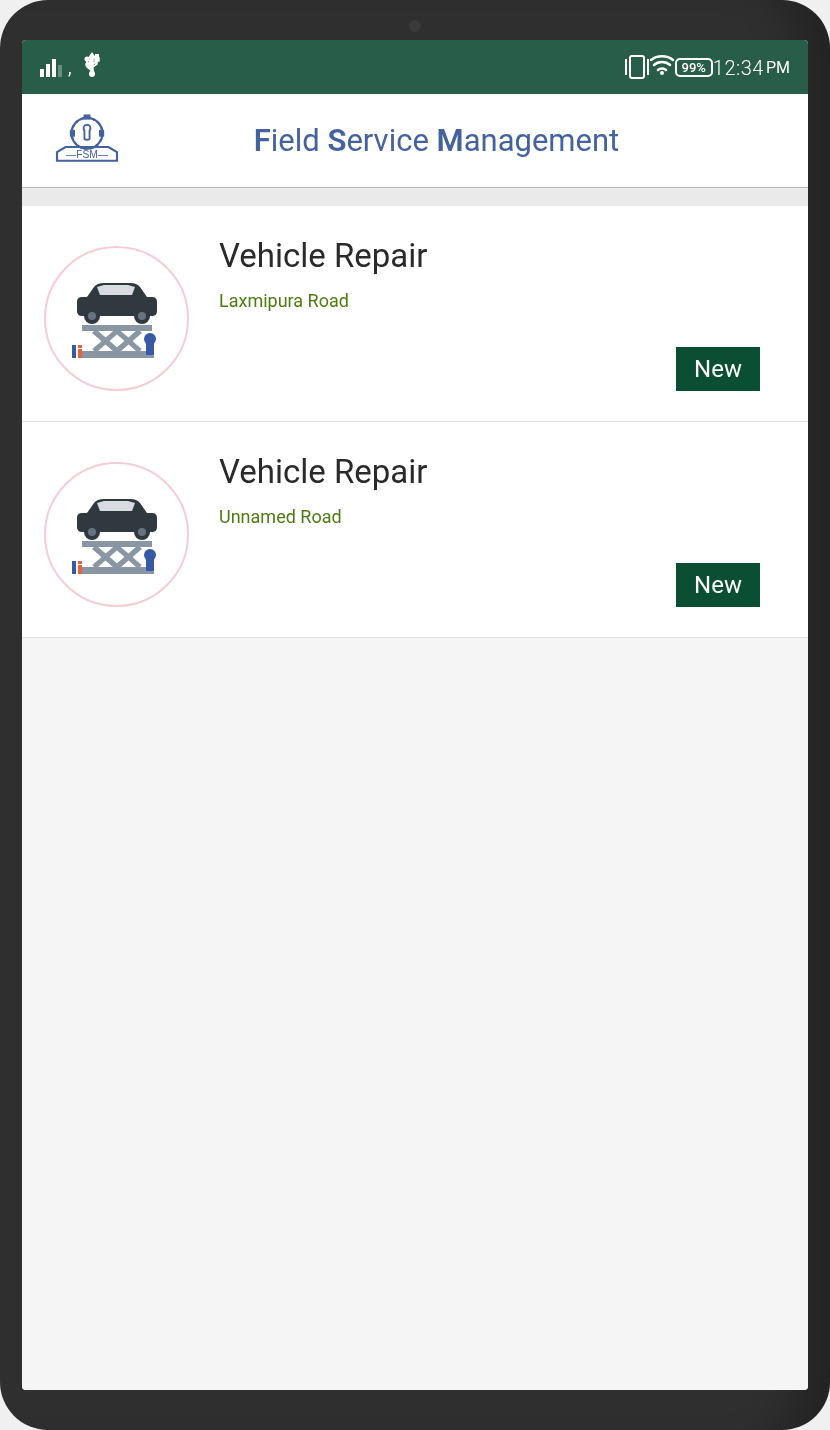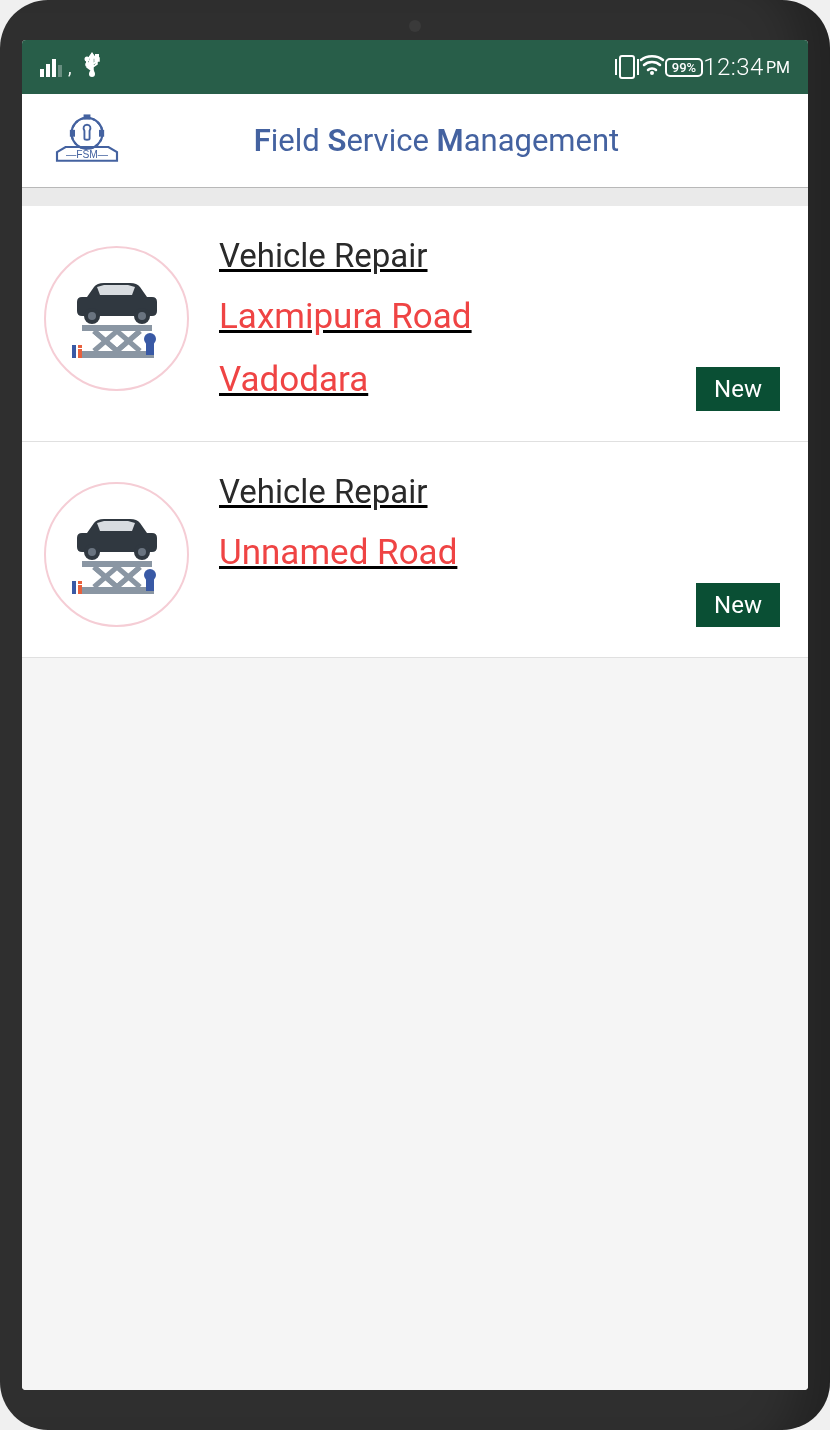--- a/index.html
+++ b/index.html
@@ -68,21 +68,21 @@
     
     .battery-badge {
       border: 2px solid #fff;
       border-radius: 5px;
       font-size: 13px;
       padding: 1px 5px;
       line-height: 1;
       font-weight: 500;
     }
     
-    .clock-time { font-size: 24px; font-weight: 300; letter-spacing: 0.5px; }
+    .clock-time { font-size: 20px; font-weight: 300; letter-spacing: 0.5px; }
     .clock-period { font-size: 16px; margin-left: 2px; vertical-align: 2px; }
     
     .app-header {
       height: 94px;
       background: #fff;
       border-bottom: 1px solid #b8b8b8;
       display: flex;
       align-items: center;
       padding: 0 20px;
       gap: 43px;
@@ -105,21 +105,20 @@
       color: #4462a0;
       margin-left: -90px;
     }
     
     .app-title .first-letter { font-weight: 600; }
     
     .content-area {
       flex: 1;
       background: #f5f5f5;
       overflow-y: auto;
-      text-decoration: underline;
     }
     
     .content-gap { height: 18px; background: #eaeaea; }
     
     .list-item {
       background: #fff;
       border-bottom: 1px solid #e0e0e0;
       display: flex;
       align-items: flex-start;
       padding: 30px 30px 30px 22px;
@@ -150,29 +149,29 @@
     }
     
     .item-subtitle {
       font-size: 27px;
       font-weight: 400;
       color: #2a2a2a;
       margin-bottom: 14px;
     }
     
     .item-address {
-      font-size: 35px;
-      color: #ef4444;
+      font-size: 18px;
+      color: #4d7c0f;
       line-height: 1.8;
     }
     
     .status-badge {
       position: absolute;
       bottom: 30px;
-      right: 28px;
+      right: 48px;
       background: #0a4f34;
       color: #fff;
       font-size: 24px;
       padding: 8px 18px;
       font-weight: 400;
     }
     
     .fsm-logo svg { width: 90px; height: 60px; }
   </style>
 </head>
@@ -265,21 +264,20 @@
             <rect x="84" y="74" width="8" height="12" fill="#3959a5"></rect>
             <rect x="10" y="76" width="4" height="13" fill="#3959a5"></rect>
             <rect x="16" y="80" width="4" height="9" fill="#e8603c"></rect>
             <rect x="16" y="76" width="4" height="3" fill="#e8603c"></rect>
           </svg>
         </div>
         <div class="item-content">
           <div class="item-title">Vehicle Repair</div>
           <div class="item-address">
             <div>Laxmipura Road</div>
-            <div>Vadodara</div>
           </div>
         </div>
         <div class="status-badge">New</div>
       </div>
 
       <div class="list-item">
         <div class="item-icon-wrap">
           <svg width="110" height="100" viewBox="0 0 110 100">
             <path d="M25 28 L32 18 Q35 14 42 14 L68 14 Q75 14 78 18 L85 28 L90 28 Q95 28 95 33 L95 42 Q95 47 90 47 L20 47 Q15 47 15 42 L15 33 Q15 28 20 28 Z" fill="#303840"></path>
             <circle cx="30" cy="47" r="8" fill="#303840"></circle>

